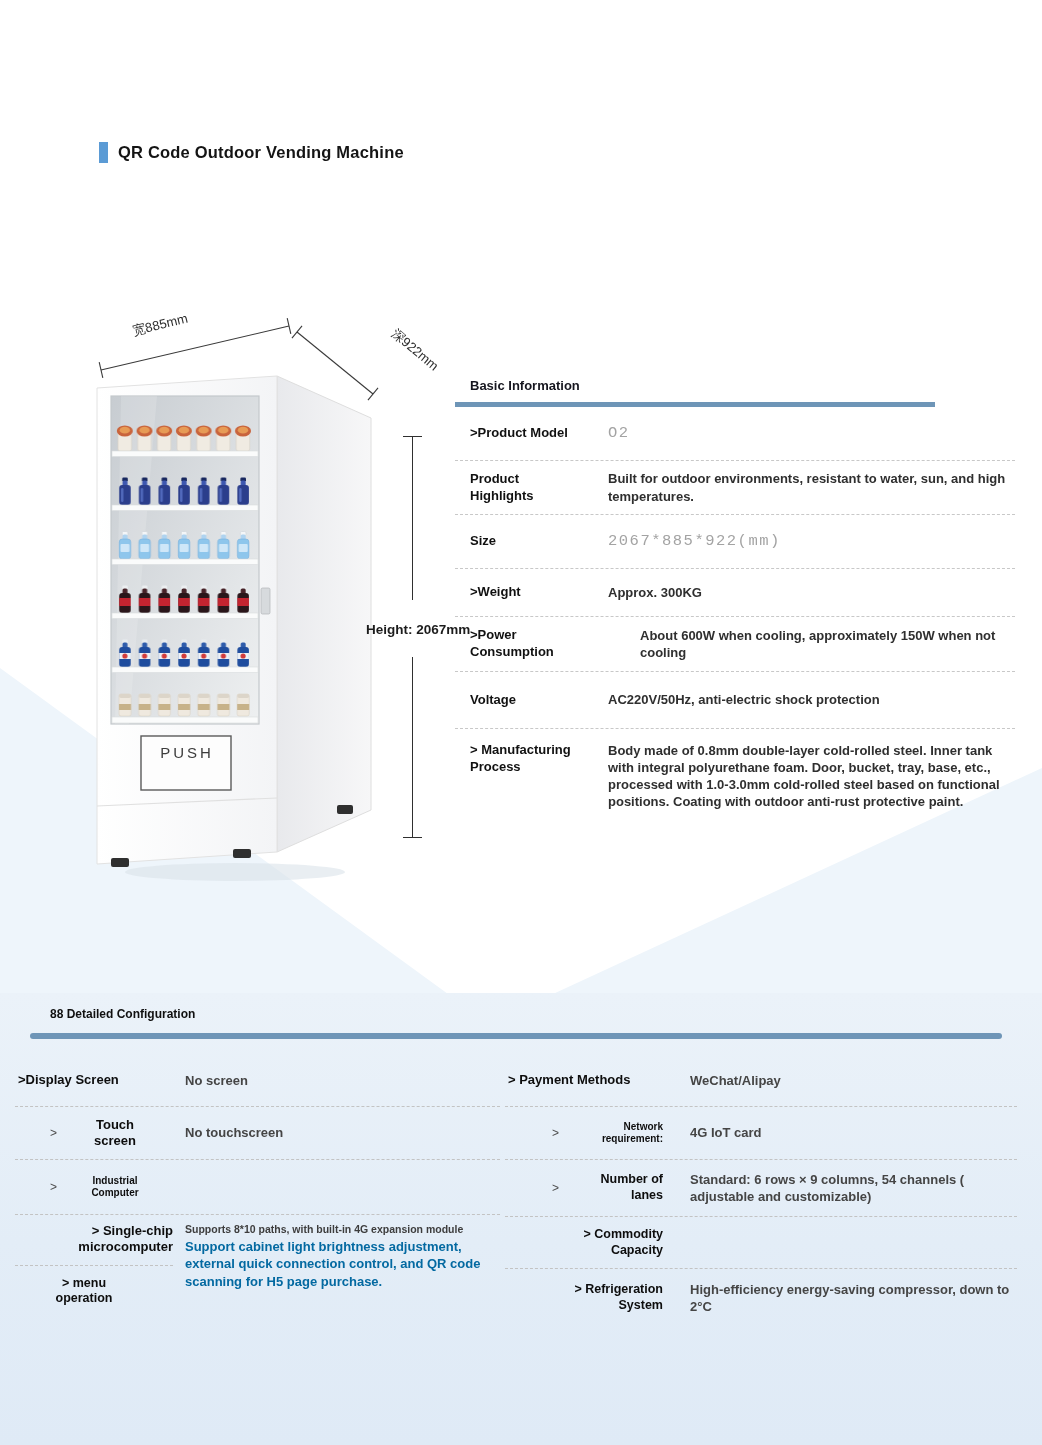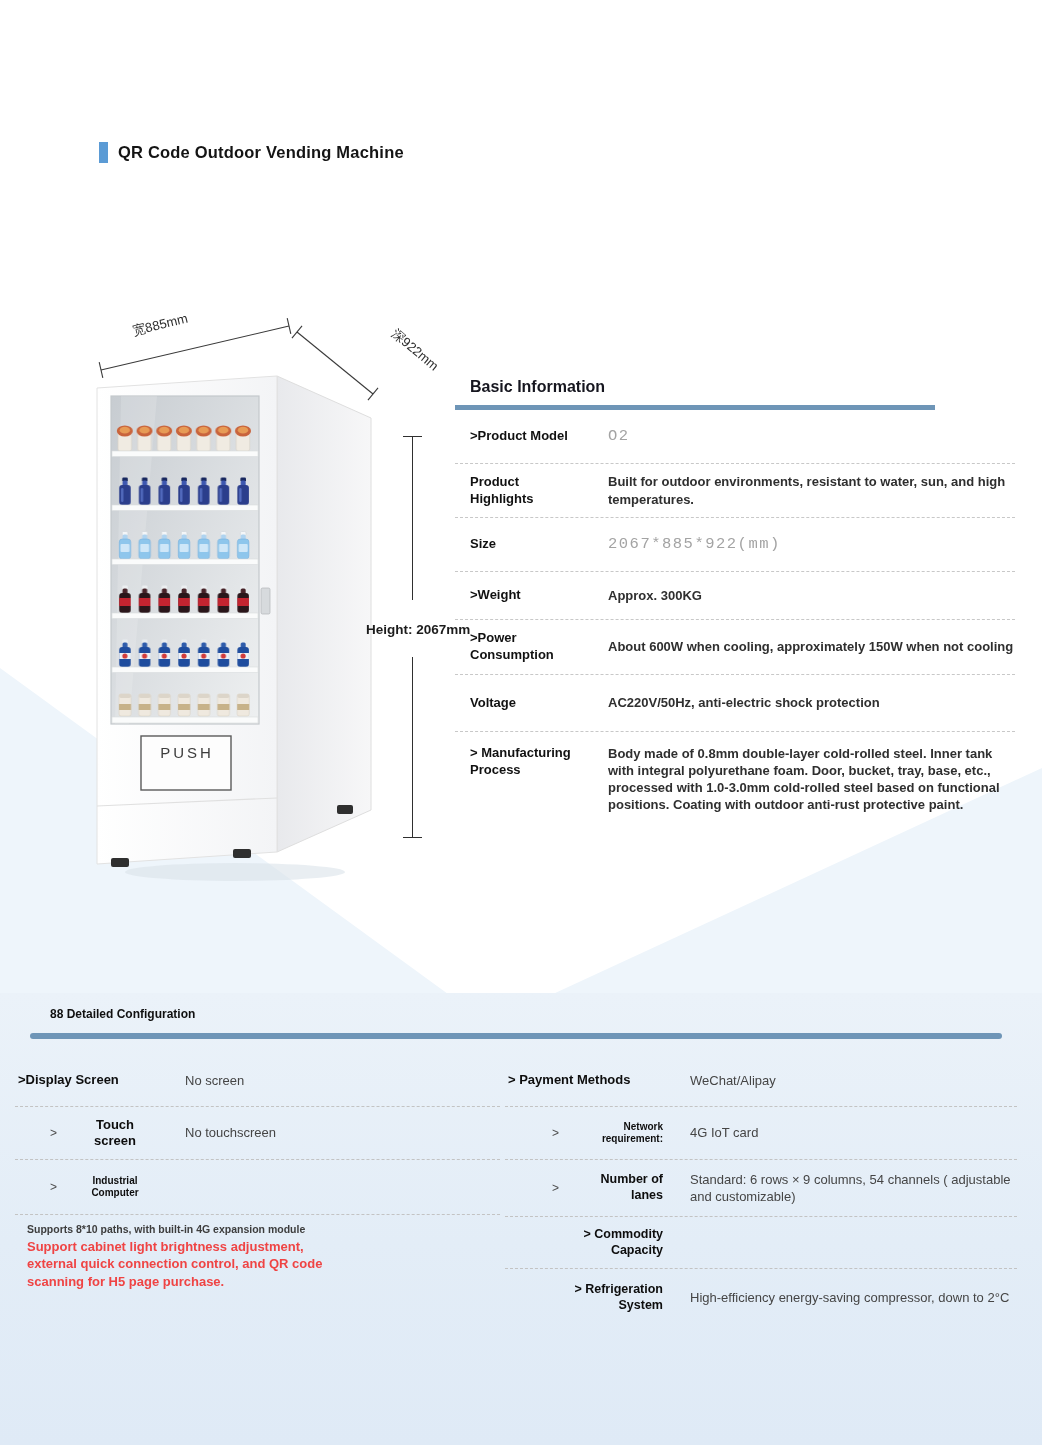--- a/index.html
+++ b/index.html
@@ -25,30 +25,30 @@
         font-size:15px;letter-spacing:3px;color:#3c3c3c;}
   
   .hline{position:absolute;left:412px;width:0;border-left:1.4px solid #2f2f2f;}
   .hseg1{top:437px;height:163px;} .hseg2{top:657px;height:180px;}
   .hcap{position:absolute;left:403px;width:19px;border-top:1.4px solid #2f2f2f;}
   .hcap.top{top:436px;} .hcap.bottom{top:837px;}
   .height-label{position:absolute;left:366px;top:622px;width:124px;
         font-size:13.5px;font-weight:700;color:#1c1c1c;}
   
   .basic-info{position:absolute;left:455px;top:378px;width:560px;}
-  .bi-heading{font-size:16px;font-weight:700;color:#16161f;padding-left:15px;}
+  .bi-heading{font-size:13px;font-weight:700;color:#16161f;padding-left:15px;}
   .bi-bar{width:480px;height:5px;background:#6e95b7;margin-top:9px;}
   .bi-rows{width:560px;}
   .bi-row{display:flex;box-sizing:border-box;align-items:center;}
   .bi-row + .bi-row{border-top:1px dashed #c8c8c8;}
   .bi-row:nth-child(1){min-height:53px;}
   .bi-row:nth-child(2){min-height:54px;}
   .bi-row:nth-child(3){min-height:54px;}
   .bi-row:nth-child(4){min-height:48px;}
-  .bi-row:nth-child(5){min-height:55px;}
+  .bi-row:nth-child(5){min-height:55px;gap:32px;}
   .bi-row:nth-child(6){min-height:57px;}
   .bi-row:nth-child(7){min-height:112px;align-items:flex-start;padding-top:13px;}
   .bi-label{width:153px;box-sizing:border-box;padding-left:15px;font-size:13px;font-weight:700;
         color:#111;line-height:1.3;white-space:pre-line;flex:none;}
   .bi-value{width:407px;font-size:13px;font-weight:700;color:#2f2f2f;line-height:1.32;}
   .bi-value.thin{font-family:Liberation Mono, monospace;font-weight:400;font-size:15.5px;
         color:#a3a3a3;letter-spacing:1.5px;}
   
   .dc-heading{position:absolute;left:50px;top:1007px;font-size:12px;font-weight:700;color:#101010;}
   .dc-bar{position:absolute;left:30px;top:1033px;width:972px;height:6px;background:#6e95b7;border-radius:3px;}
@@ -56,35 +56,35 @@
   .dc-left{left:15px;width:485px;}
   .dc-right{left:505px;width:512px;}
   .dc-row{display:grid;box-sizing:border-box;align-items:center;border-bottom:1px dashed #c3c3c3;}
   .dc-left .dc-row{grid-template-columns:42px 116px 1fr;}
   .dc-right .dc-row{grid-template-columns:54px 104px 1fr;}
   .arrow{font-size:12px;font-weight:400;color:#4d4d4d;text-align:right;}
   .lbl{font-size:13px;font-weight:700;color:#0d0d0d;line-height:1.25;white-space:pre-line;text-align:center;}
   .lbl.small{font-size:10px;}
   .lbl.full{grid-column:1/3;text-align:left;padding-left:3px;}
   .lbl.right{grid-column:1/3;text-align:right;}
-  .val{font-size:13px;font-weight:400;color:#454545;line-height:1.32;white-space:pre-line;}
+  .val{font-size:13px;font-weight:700;color:#454545;line-height:1.32;white-space:pre-line;}
   .dc-left .val{padding-left:12px;width:300px;}
   .dc-right .val{padding-left:27px;width:330px;}
   .dc-left .r1{min-height:52px;} .dc-left .r2{min-height:53px;} .dc-left .r3{min-height:55px;}
   .dc-right .r1{min-height:52px;} .dc-right .r2{min-height:53px;} .dc-right .r3{min-height:57px;}
   .dc-right .r4{min-height:52px;} .dc-right .r5{min-height:58px;border-bottom:none;}
   
   .dl-block{display:grid;grid-template-columns:158px 1fr;padding-top:8px;}
   .dl-labels{display:flex;flex-direction:column;}
   .dl-labels .lbl{text-align:right;}
   .dl-labels .lbl.menu{text-align:center;font-size:12.5px;padding-right:20px;}
   .dl-div{border-top:1px dashed #c3c3c3;margin:9px 0 10px 0;}
   .dl-vals{padding-left:12px;}
   .val-note{font-size:10.5px;font-weight:700;color:#3d3d3d;white-space:nowrap;margin-bottom:3px;}
-  .val-para{font-size:13px;font-weight:700;color:#ef4444;line-height:1.34;width:300px;}
+  .val-para{font-size:13px;font-weight:700;color:#0369a1;line-height:1.34;width:300px;}
   
   .footer{position:absolute;left:0;top:1449px;width:1042px;text-align:center;
         font-family:"Liberation Serif",serif;font-size:17px;color:#222;letter-spacing:1px;word-spacing:6px;}
 </style>
 </head>
 <body>
 
 <div class="page">
 
   <div class="bg-left-tri"></div>
@@ -259,20 +259,27 @@
       <div class="lbl">Touch
 screen</div>
       <div class="val">No touchscreen</div>
     </div>
     <div class="dc-row r3">
       <div class="arrow">&gt;</div>
       <div class="lbl small">Industrial
 Computer</div>
     </div>
     <div class="dl-block">
+      <div class="dl-labels">
+        <div class="lbl">&gt; Single-chip
+microcomputer</div>
+        <div class="dl-div"></div>
+        <div class="lbl menu">&gt; menu
+operation</div>
+      </div>
       <div class="dl-vals">
         <div class="val-note">Supports 8*10 paths, with built-in 4G expansion module</div>
         <div class="val-para">Support cabinet light brightness adjustment, external quick connection control, and QR code scanning for H5 page purchase.</div>
       </div>
     </div>
   </div>
 
   <div class="dc-col dc-right">
     <div class="dc-row r1">
       <div class="lbl full">&gt; Payment Methods</div>

